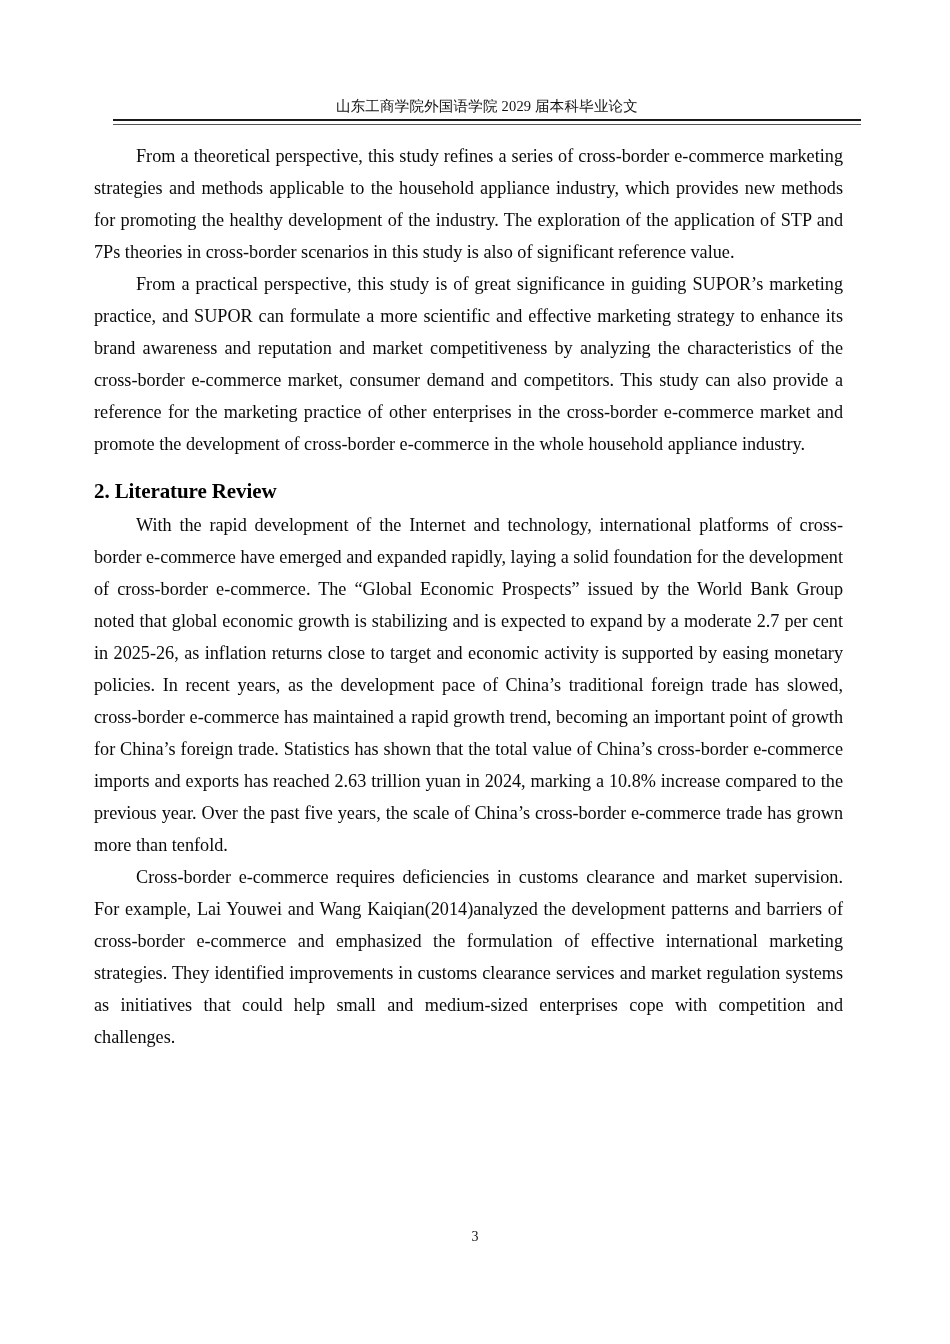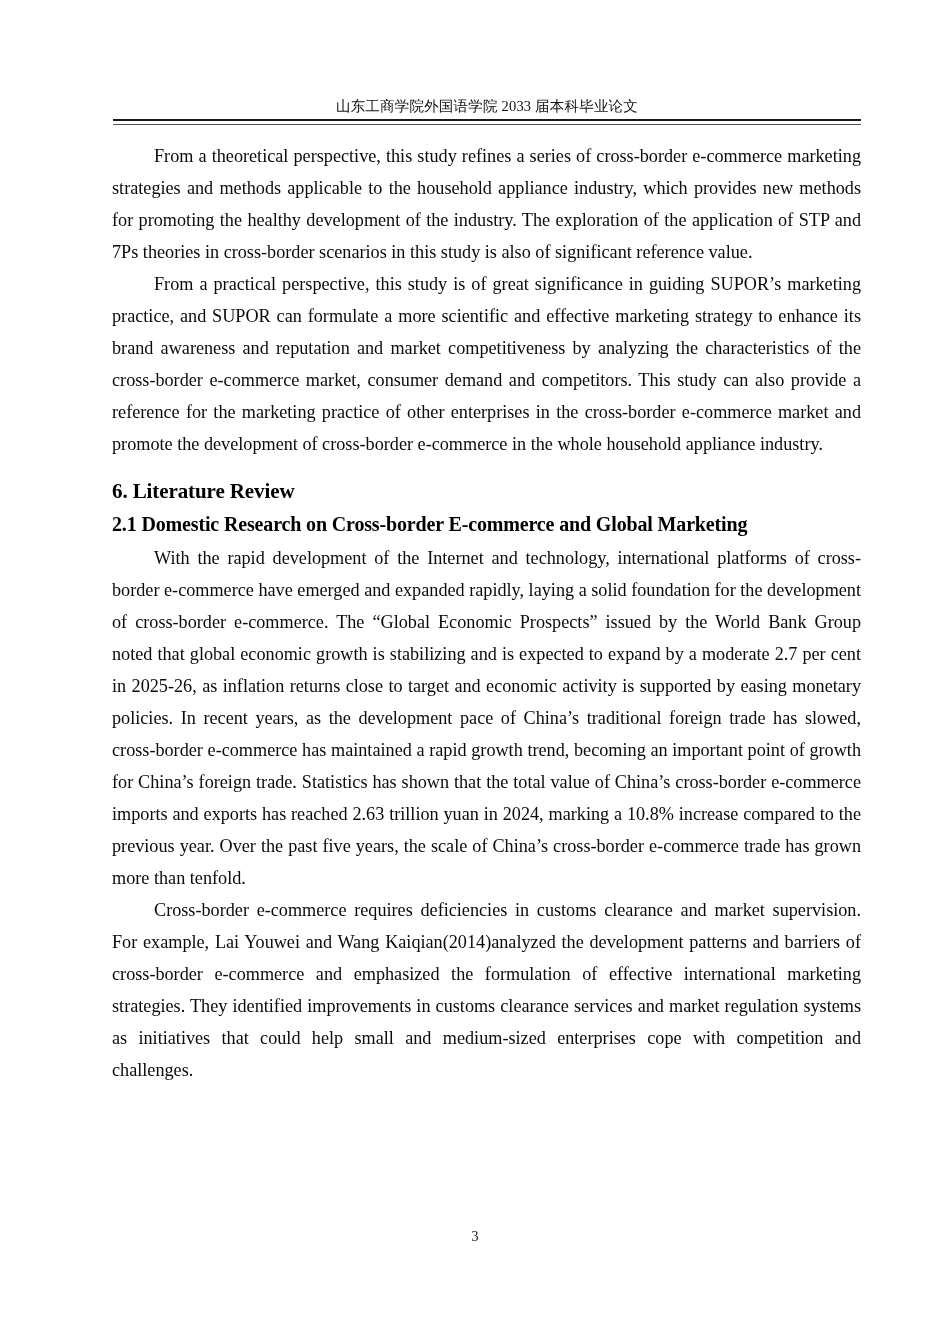--- a/index.html
+++ b/index.html
@@ -43,21 +43,21 @@
     width: 100%;
     height: 3px;
     border-top: 2px solid #1a1a1a;
     border-bottom: 1px solid #555555;
     box-sizing: content-box;
   }
 
   
   .content {
     position: absolute;
-    left: 112px;
+    left: 94px;
     top: 140px;
     width: 749px;
   }
 
   p.para {
     margin: 0;
     text-align: justify;
     text-justify: inter-word;
     font-size: 18.2px;
     line-height: 32px;
@@ -100,35 +100,34 @@
     line-height: 18px;
     color: #141414;
   }
 </style>
 </head>
 <body>
 
 <div class="page">
 
   <div class="header-block">
-    <div class="header-text">山东工商学院外国语学院 2033 届本科毕业论文</div>
+    <div class="header-text">山东工商学院外国语学院 2029 届本科毕业论文</div>
     <div class="header-rule"></div>
   </div>
 
   <div class="content">
 
     <p class="para">From a theoretical perspective, this study refines a series of cross-border e-commerce marketing strategies and methods applicable to the household appliance industry, which provides new methods for promoting the healthy development of the industry. The exploration of the application of STP and 7Ps theories in cross-border scenarios in this study is also of significant reference value.</p>
 
     <p class="para">From a practical perspective, this study is of great significance in guiding SUPOR’s marketing practice, and SUPOR can formulate a more scientific and effective marketing strategy to enhance its brand awareness and reputation and market competitiveness by analyzing the characteristics of the cross-border e-commerce market, consumer demand and competitors. This study can also provide a reference for the marketing practice of other enterprises in the cross-border e-commerce market and promote the development of cross-border e-commerce in the whole household appliance industry.</p>
 
     <div class="spacer-before-h1"></div>
 
-    <h2 class="heading-1">6. Literature Review</h2>
+    <h2 class="heading-1">2. Literature Review</h2>
 
-    <h3 class="heading-2">2.1 Domestic Research on Cross-border E-commerce and Global Marketing</h3>
 
     <div class="spacer-after-h2"></div>
 
     <p class="para">With the rapid development of the Internet and technology, international platforms of cross-border e-commerce have emerged and expanded rapidly, laying a solid foundation for the development of cross-border e-commerce. The “Global Economic Prospects” issued by the World Bank Group noted that global economic growth is stabilizing and is expected to expand by a moderate 2.7 per cent in 2025-26, as inflation returns close to target and economic activity is supported by easing monetary policies. In recent years, as the development pace of China’s traditional foreign trade has slowed, cross-border e-commerce has maintained a rapid growth trend, becoming an important point of growth for China’s foreign trade. Statistics has shown that the total value of China’s cross-border e-commerce imports and exports has reached 2.63 trillion yuan in 2024, marking a 10.8% increase compared to the previous year. Over the past five years, the scale of China’s cross-border e-commerce trade has grown more than tenfold.</p>
 
     <p class="para">Cross-border e-commerce requires deficiencies in customs clearance and market supervision. For example, Lai Youwei and Wang Kaiqian(2014)analyzed the development patterns and barriers of cross-border e-commerce and emphasized the formulation of effective international marketing strategies. They identified improvements in customs clearance services and market regulation systems as initiatives that could help small and medium-sized enterprises cope with competition and challenges.</p>
 
 
   </div>
 

